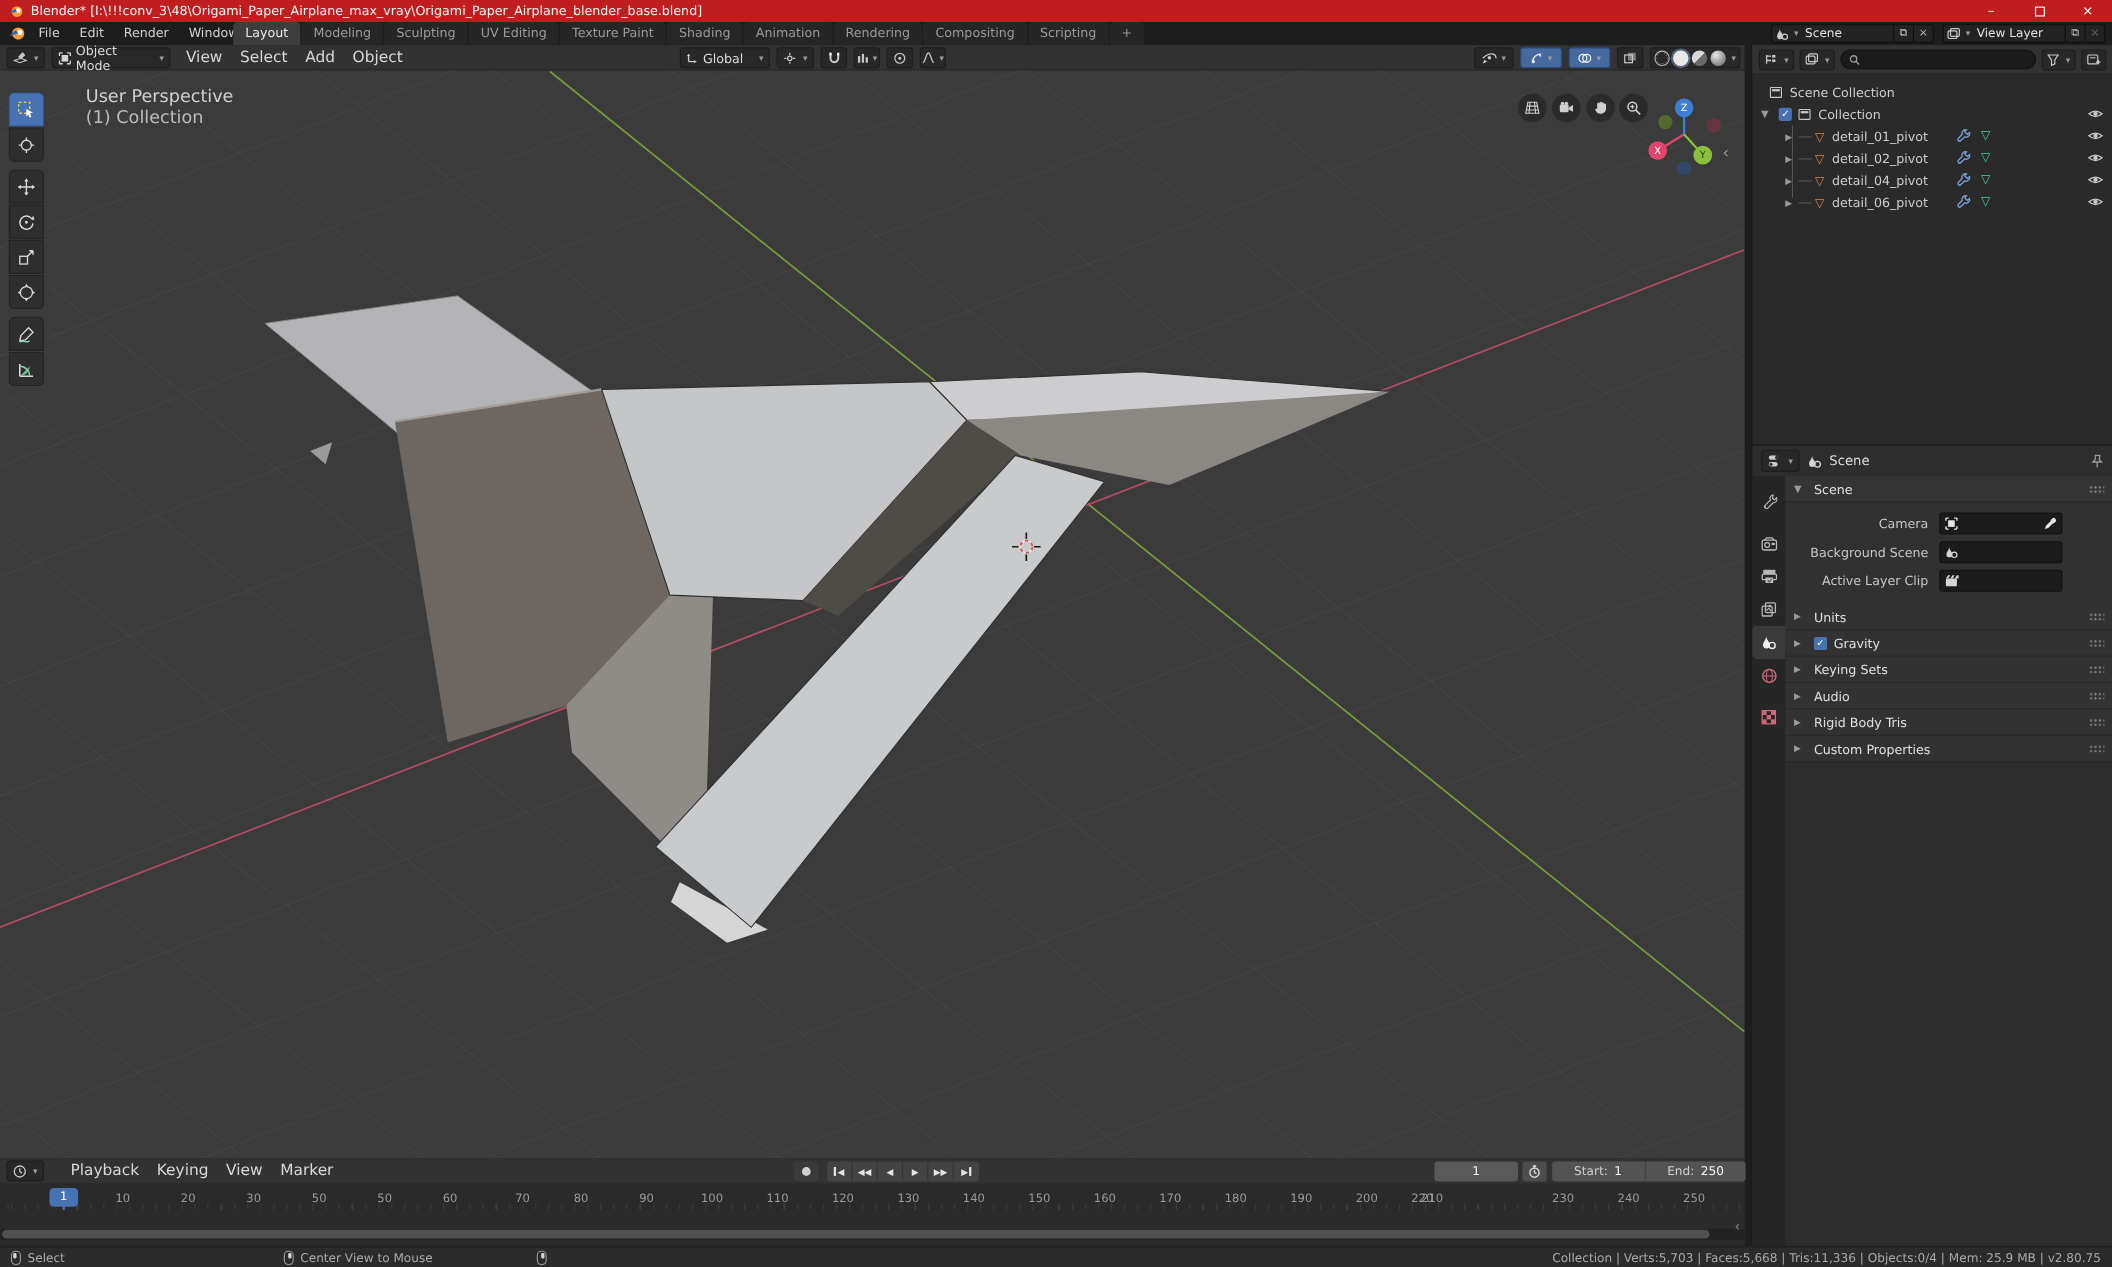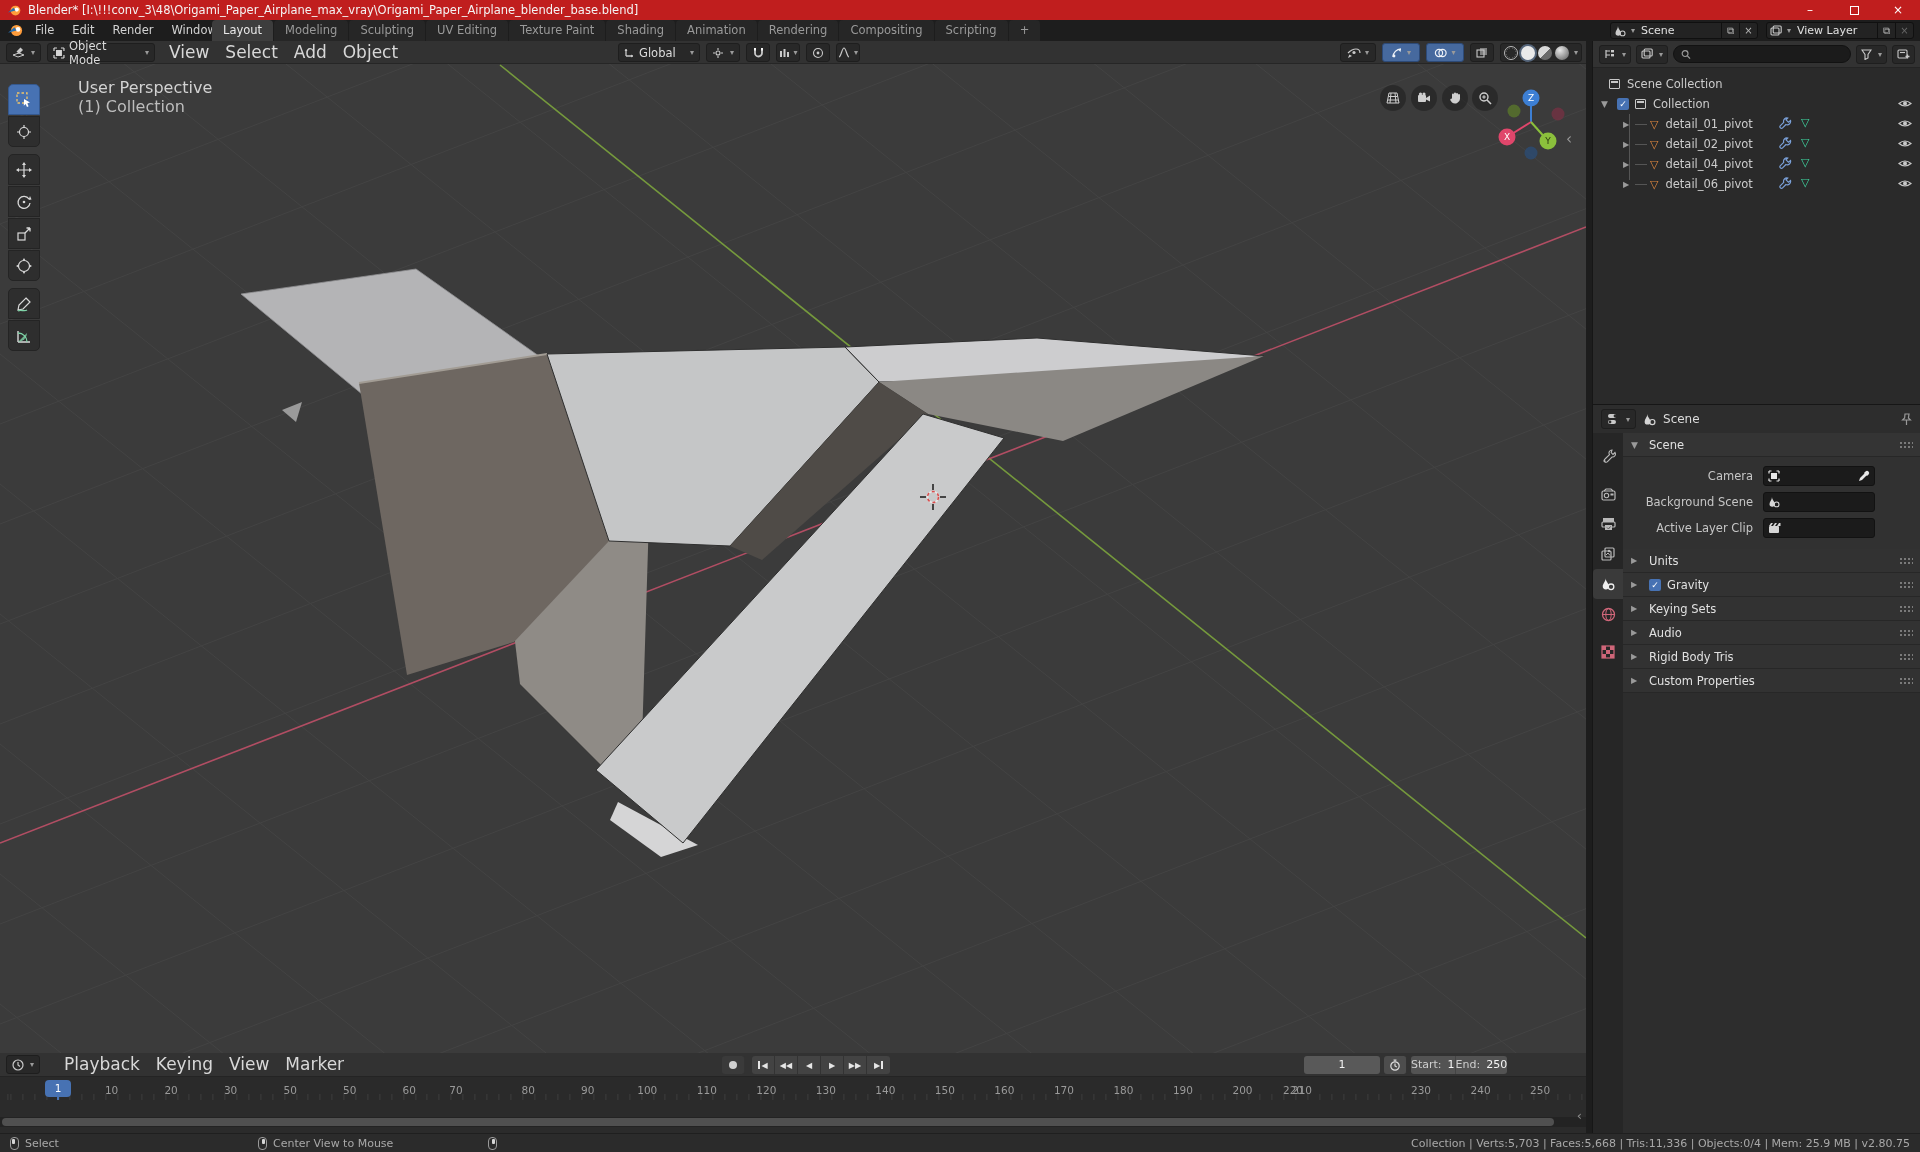--- a/index.html
+++ b/index.html
@@ -34,21 +34,21 @@
     border-left:1px solid #101010; line-height:15px; }
   .selector .mini.dim { color:#666; }
   .caret { font-size:8px; color:#9a9a9a; margin-left:2px; }
 
   
   #vp-header { position:absolute; left:0; top:41px; width:1586px; height:23px;
     background:#323232; border-bottom:1px solid #262626; }
   .hgroup { position:absolute; top:1px; height:21px; display:flex; align-items:center; gap:6px; }
   .dd { height:19px; background:#282828; border:1px solid #1e1e1e; border-radius:3px;
     display:flex; align-items:center; padding:0 5px; gap:4px; font-size:11.5px; color:#dcdcdc; }
-  .flatmenu { padding:0 8px; font-size:17px; color:#d8d8d8; line-height:21px; }
+  .flatmenu { padding:0 8px; font-size:14px; color:#d8d8d8; line-height:21px; }
   .tglbtn { height:19px; min-width:24px; background:#282828; border:1px solid #1e1e1e;
     border-radius:3px; display:flex; align-items:center; justify-content:center; gap:2px; color:#c8c8c8; }
   .tglbtn.on { background:#46699e; border-color:#2d4a77; color:#eef2f8; }
   .shadegrp { display:flex; align-items:center; background:#282828; border:1px solid #1e1e1e;
     border-radius:3px; height:19px; padding:0 3px; gap:3px; }
   .ball { width:14px; height:14px; border-radius:50%; }
   .ball.wire { border:1.5px solid #b9b9b9; background:radial-gradient(circle at 50% 50%, transparent 55%, #555 56% 60%, transparent 61%); }
   .ball.solid { background:#e9e9e9; box-shadow:0 0 0 2px #55657a; }
   .ball.mat { background:linear-gradient(135deg,#d8d8d8 50%,#6a6a6a 50%); }
   .ball.rend { background:radial-gradient(circle at 35% 30%,#e8e8e8,#5a5a5a); }
@@ -79,21 +79,21 @@
   .tbtn-group { display:flex; }
   .tbtn { width:23px; height:18px; background:#434343; border-right:1px solid #333;
     display:flex; align-items:center; justify-content:center; color:#e6e6e6; font-size:8px; gap:1px; }
   .tbtn:first-child { border-radius:3px 0 0 3px; }
   .tbtn:last-child { border-radius:0 3px 3px 0; border-right:none; }
   .tbar { display:inline-block; width:2px; height:8px; background:#e6e6e6; }
   #tl-fields { position:absolute; left:1304px; top:3px; display:flex; align-items:center; gap:4px; }
   .framefield { width:76px; height:18px; background:#595959; border-radius:3px; text-align:center;
     line-height:18px; color:#f2f2f2; font-size:11px; }
   .rangegrp { display:flex; height:18px; }
-  .rangebox { background:#535353; padding:0 0; line-height:18px; font-size:11px; color:#cfcfcf;
+  .rangebox { background:#535353; padding:0 20px; line-height:18px; font-size:11px; color:#cfcfcf;
     border-right:1px solid #444; display:flex; gap:6px; }
   .rangebox b { color:#f5f5f5; font-weight:normal; }
   .rangebox.first { border-radius:3px 0 0 3px; }
   .rangebox.last { border-radius:0 3px 3px 0; border-right:none; }
   #tl-ruler { position:absolute; left:0; top:24px; width:1586px; height:23px; background:#2a2a2a; }
   #tl-ruler::after { content:""; position:absolute; left:0; bottom:0; width:100%; height:6px;
     background-image:repeating-linear-gradient(90deg,#3c3c3c 0 1px,transparent 1px 11.9px);
     background-position-x:10.4px; }
   .tick { position:absolute; bottom:4px; transform:translateX(-50%); font-size:10.5px; color:#9a9a9a; }
   #cur-frame-badge { position:absolute; left:58px; top:3px; transform:translateX(-50%);
@@ -565,21 +565,21 @@
     <div id="tl-ruler">
       <div id="cur-frame-badge">1</div>
       <div>
 
       <span class="tick" style="left: 111.6px;">10</span>
           <span class="tick" style="left: 171.12px;">20</span>
           <span class="tick" style="left: 230.64px;">30</span>
           <span class="tick" style="left: 290.16px;">50</span>
           <span class="tick" style="left: 349.68px;">50</span>
           <span class="tick" style="left: 409.2px;">60</span>
-          <span class="tick" style="left: 456px;">70</span>
+          <span class="tick" style="left: 475px;">70</span>
           <span class="tick" style="left: 528.24px;">80</span>
           <span class="tick" style="left: 587.76px;">90</span>
           <span class="tick" style="left: 647.28px;">100</span>
           <span class="tick" style="left: 706.8px;">110</span>
           <span class="tick" style="left: 766.32px;">120</span>
           <span class="tick" style="left: 825.84px;">130</span>
           <span class="tick" style="left: 885.36px;">140</span>
           <span class="tick" style="left: 944.88px;">150</span>
           <span class="tick" style="left: 1004.4px;">160</span>
           <span class="tick" style="left: 1063.92px;">170</span>

